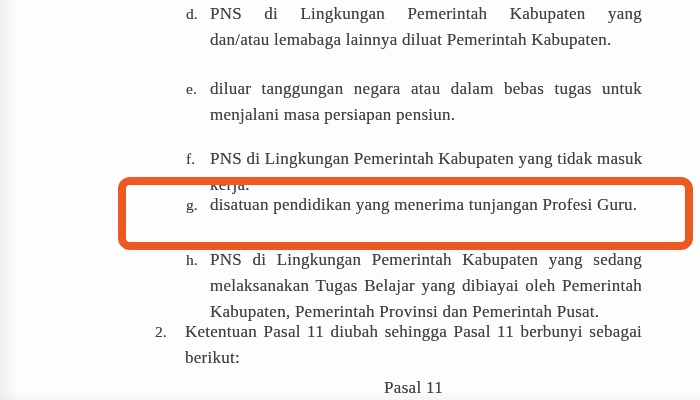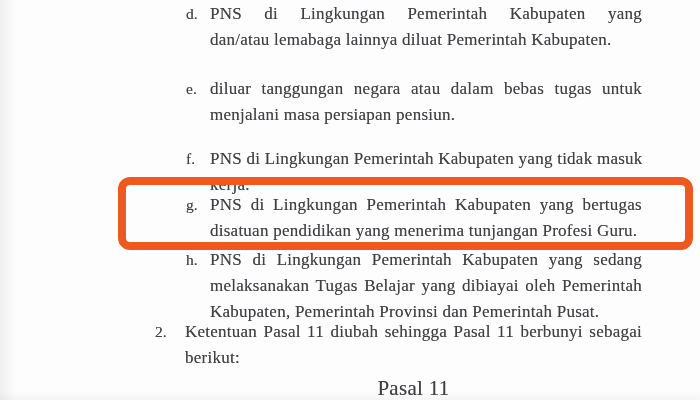--- a/index.html
+++ b/index.html
@@ -61,21 +61,21 @@
   }
   .list-item .marker { left: -24px; }
   .numbered-item .marker { left: -30px; }
   .section-heading {
     position: absolute;
     left: 185px;
     top: 375px;
     width: 457px;
     height: 26px;
     line-height: 26px;
-    font-size: 21px;
+    font-size: 17px;
     letter-spacing: 0.3px;
     text-align: center;
     text-shadow: 0 0 0.6px rgba(64,63,68,0.55);
   }
   .highlight-box {
     position: absolute;
     left: 118px;
     top: 177px;
     width: 575px;
     height: 73px;
@@ -114,21 +114,20 @@
   </div>
 
   <div class="list-item" id="item-f">
     <span class="marker">f.</span>
     <div class="doc-line">PNS di Lingkungan Pemerintah Kabupaten yang tidak masuk</div>
     <div class="doc-line last">kerja.</div>
   </div>
 
   <div class="list-item" id="item-g">
     <span class="marker">g.</span>
-    <div class="doc-line">PNS di Lingkungan Pemerintah Kabupaten yang bertugas</div>
     <div class="doc-line last">disatuan pendidikan yang menerima tunjangan Profesi Guru.</div>
   </div>
 
   <div class="list-item" id="item-h">
     <span class="marker">h.</span>
     <div class="doc-line">PNS di Lingkungan Pemerintah Kabupaten yang sedang</div>
     <div class="doc-line">melaksanakan Tugas Belajar yang dibiayai oleh Pemerintah</div>
     <div class="doc-line last">Kabupaten, Pemerintah Provinsi dan Pemerintah Pusat.</div>
   </div>
 

